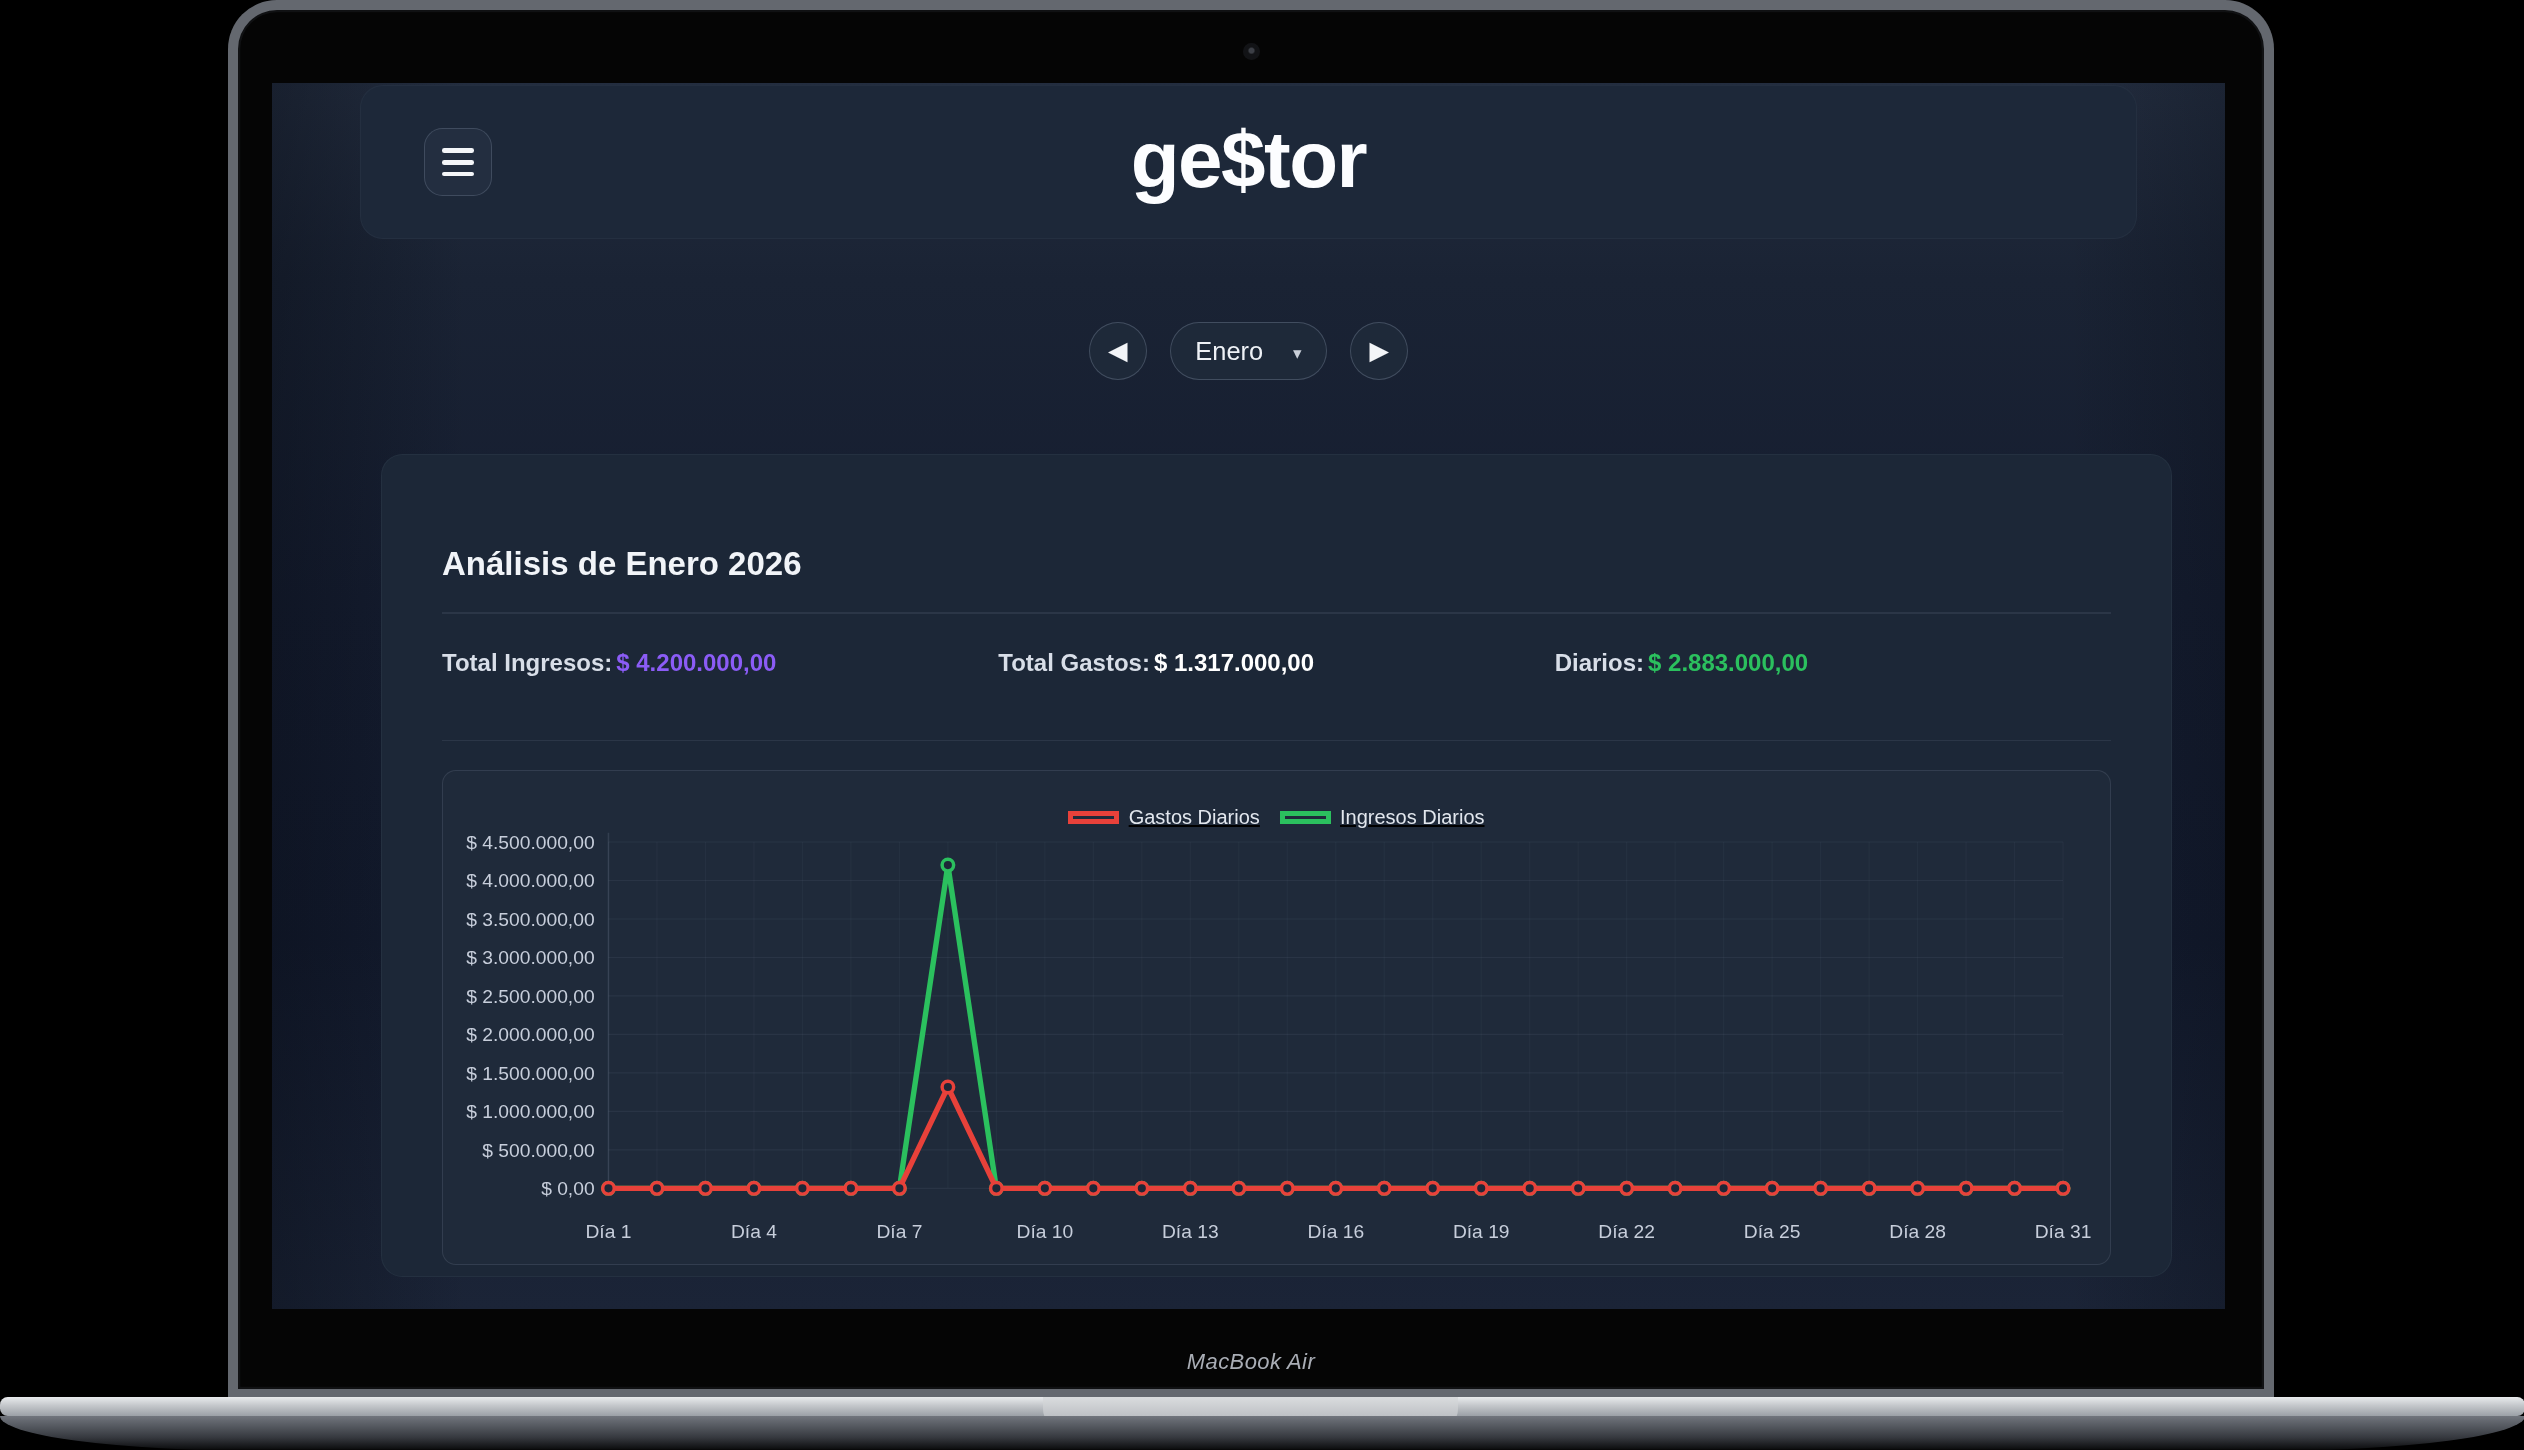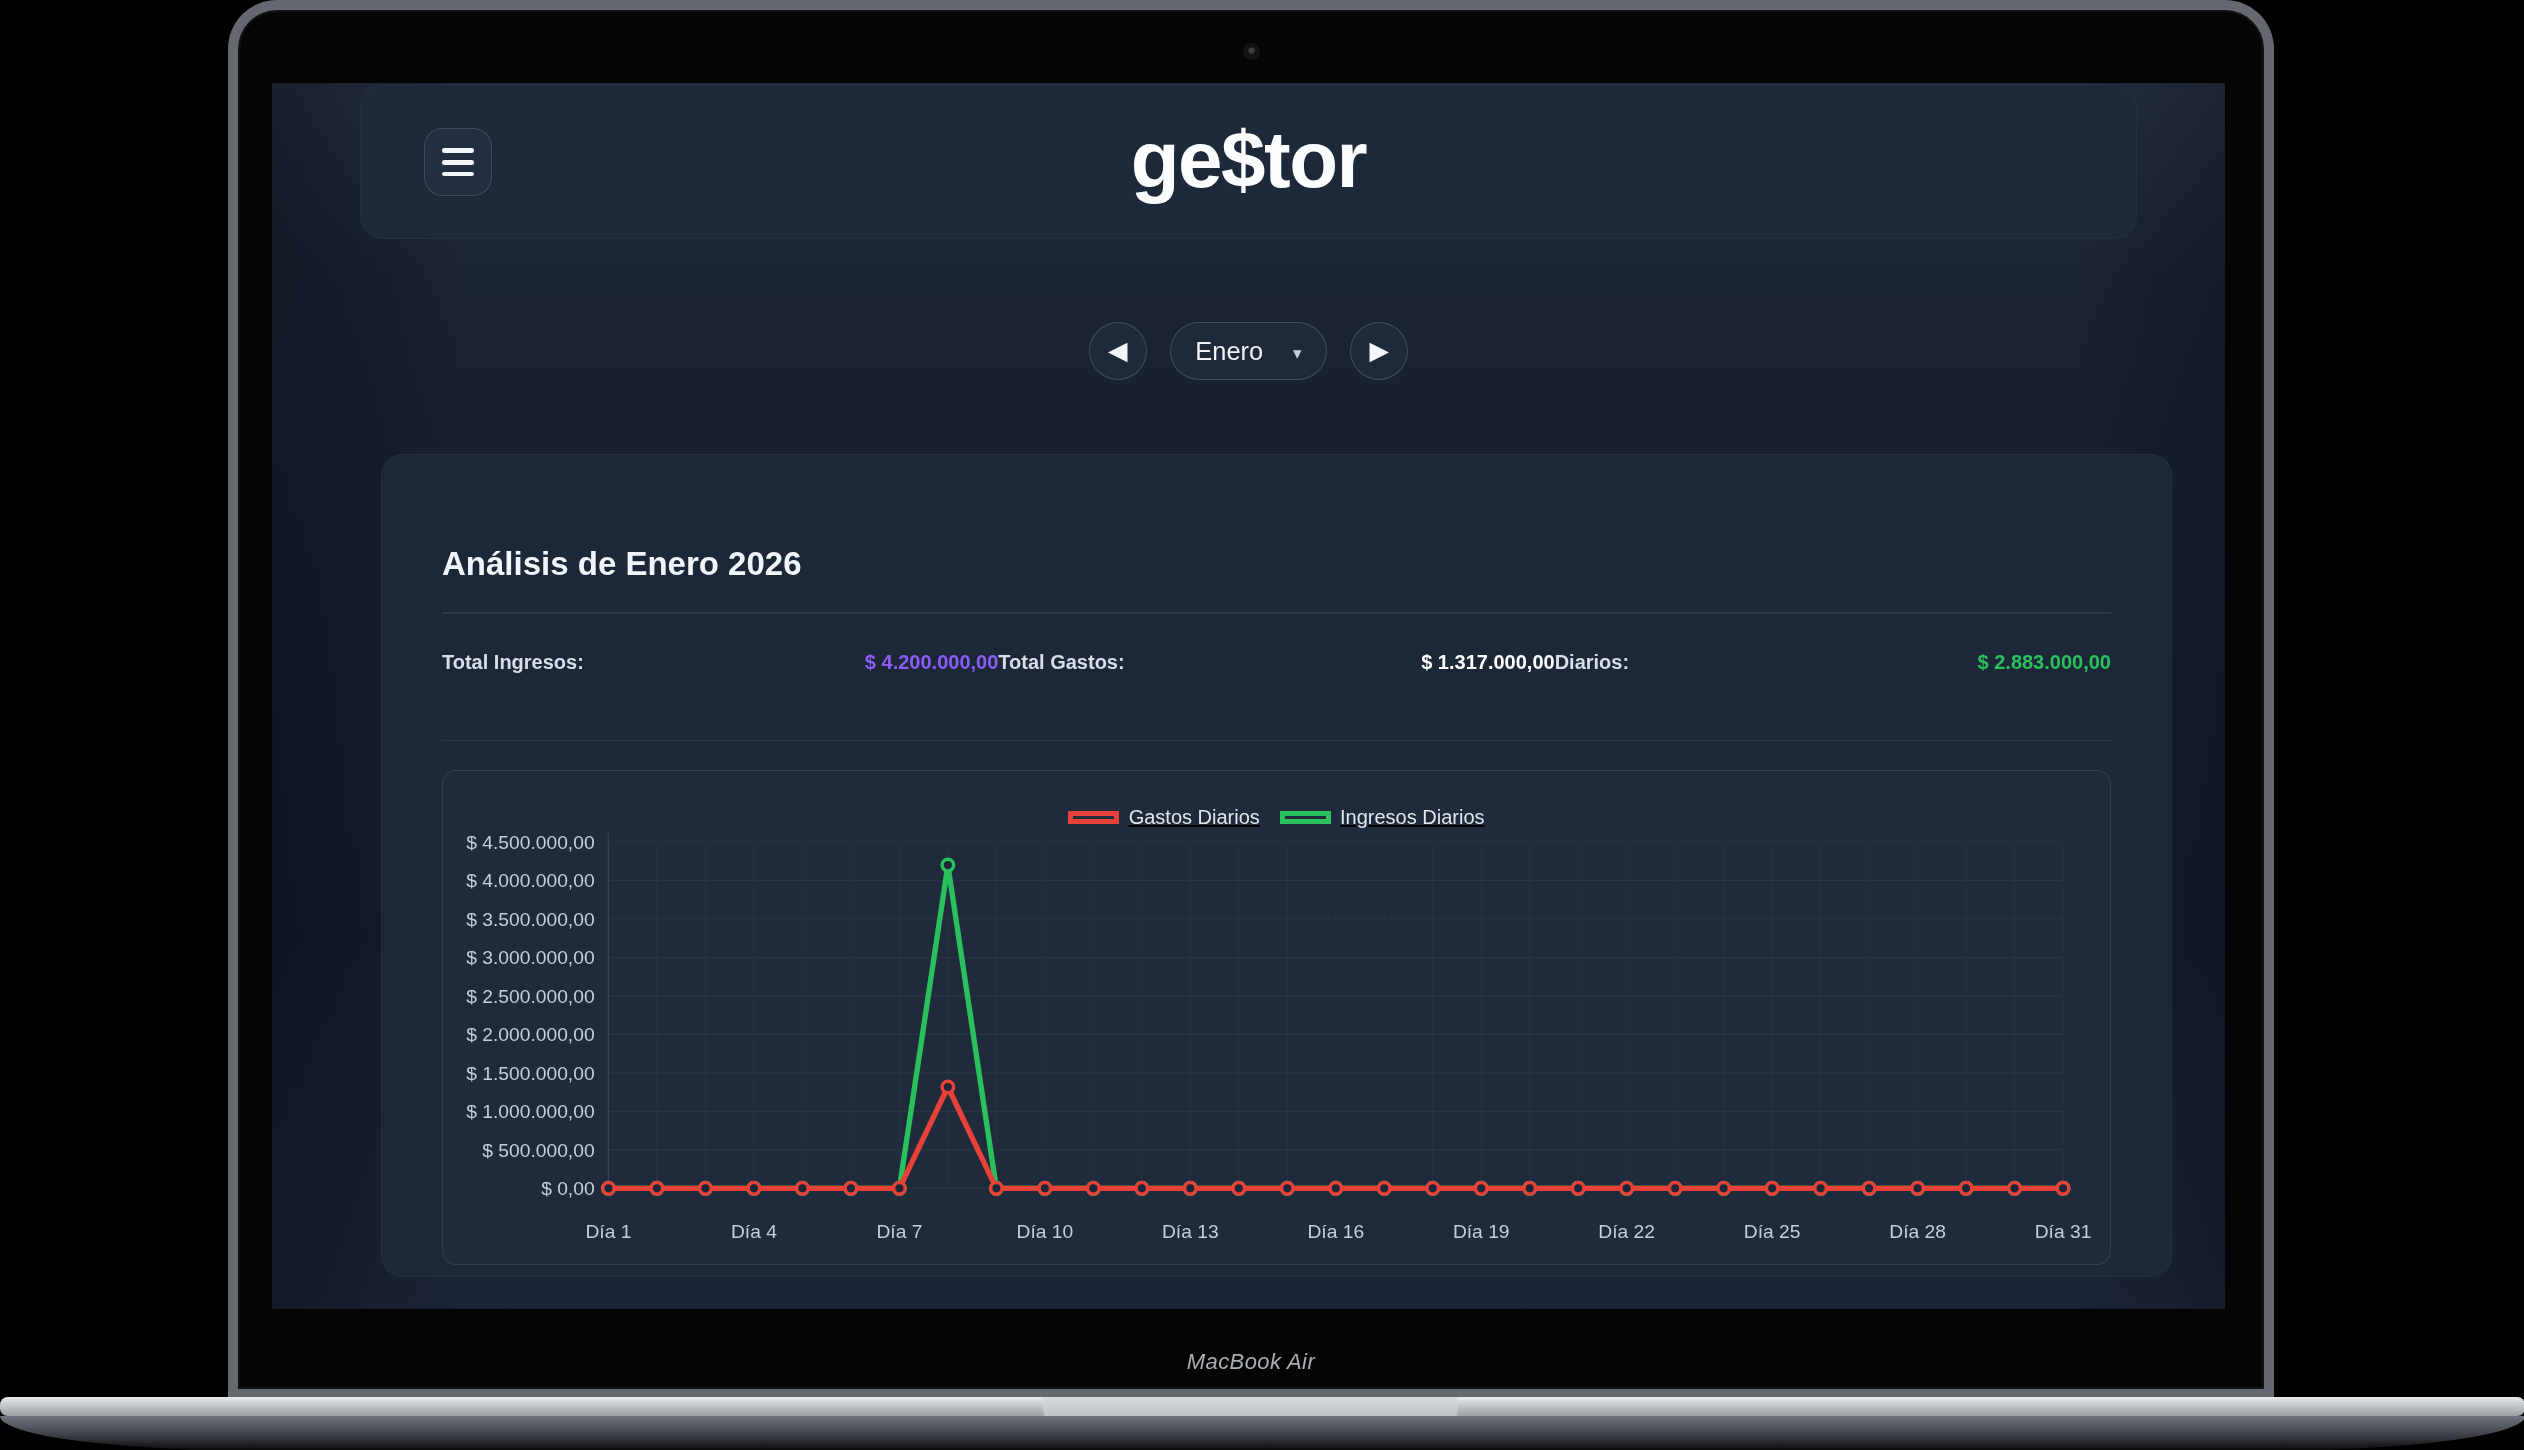--- a/index.html
+++ b/index.html
@@ -52,22 +52,22 @@
     background:#1e2939; border:1.5px solid rgba(148,163,184,0.30);
     display:flex; align-items:center; justify-content:center; gap:30px; cursor:pointer; }
   .month-label { color:#eef1f6; font-size:25.4px; }
   .caret-down { font-family:"DejaVu Sans",sans-serif; font-size:17px; color:#c9cfd9; line-height:1; padding-top:4.6px; }
 
   .analysis-card { position:absolute; left:109px; top:371px; width:1791px; height:823px;
     border-radius:21.5px; background:#1c2737; border:1.5px solid rgba(148,163,184,0.07); padding:0 60px; }
   .card-title { margin-top:89px; line-height:40px; font-size:33px; font-weight:bold; color:#f1f4f8; }
   .divider { height:1.5px; background:rgba(148,163,184,0.13); margin-top:28px; }
   .totals-row { height:98px; display:flex; align-items:center; }
-  .total-col { flex:1; display:flex; justify-content:space-between; align-items:baseline; gap:4px;
-    font-size:20px; font-weight:bold; }
+  .total-col { flex:1; display:flex; justify-content:flex-start; align-items:baseline; gap:4px;
+    font-size:24px; font-weight:bold; }
   .total-label { color:#d8dee8; }
 
   .chart-card { position:relative; margin-top:29px; height:495px; border-radius:14px;
     border:1.5px solid rgba(148,163,184,0.17); background:rgba(255,255,255,0.015); }
   .legend { position:absolute; left:0; top:35px; width:100%; display:flex; justify-content:center; align-items:center; gap:20px; }
   .legend-item { display:flex; align-items:center; gap:9.2px; cursor:pointer;text-decoration:underline; }
   .legend-swatch { display:inline-block; width:51px; height:12.3px; border:5.4px solid #888; background:transparent; }
   .legend-label { font-size:20px; color:#e2e7ee; }
   #chart-svg { position:absolute; left:0; top:0; width:100%; height:100%; }
 </style>

